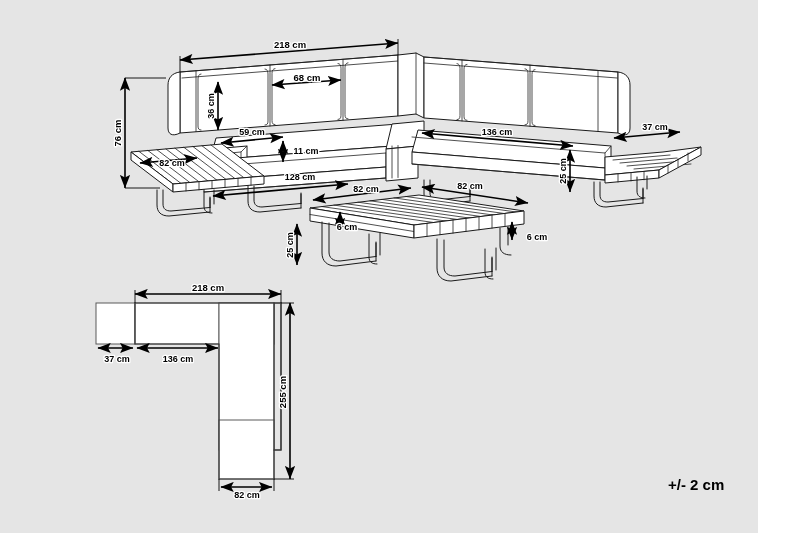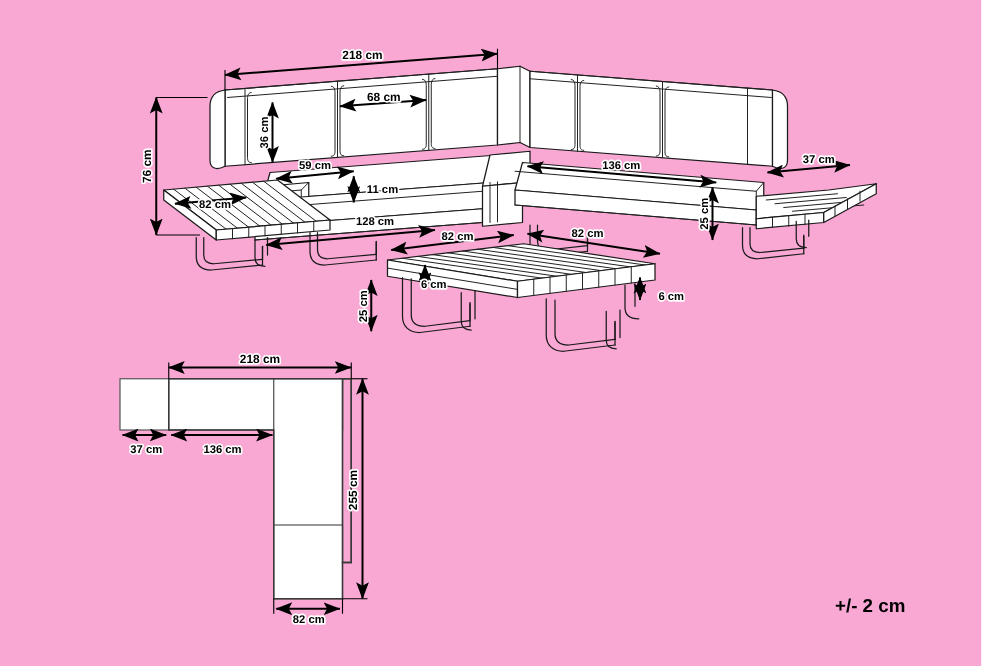--- a/index.html
+++ b/index.html
@@ -12,22 +12,21 @@
     height: 533px;
     overflow: hidden;
     font-family: "Liberation Sans", sans-serif;
     position: relative;
   }
   #sheet {
     position: absolute;
     left: 0; top: 0;
     width: 758px;
     height: 533px;
-    background: #f9a8d4;
-    padding-left: 27px;
+    background: #e5e5e5;
   }
   svg#drawing {
     position: absolute;
     left: 0; top: 0;
     width: 800px;
     height: 533px;
     display: block;
   }
   .ln {
     fill: none;

